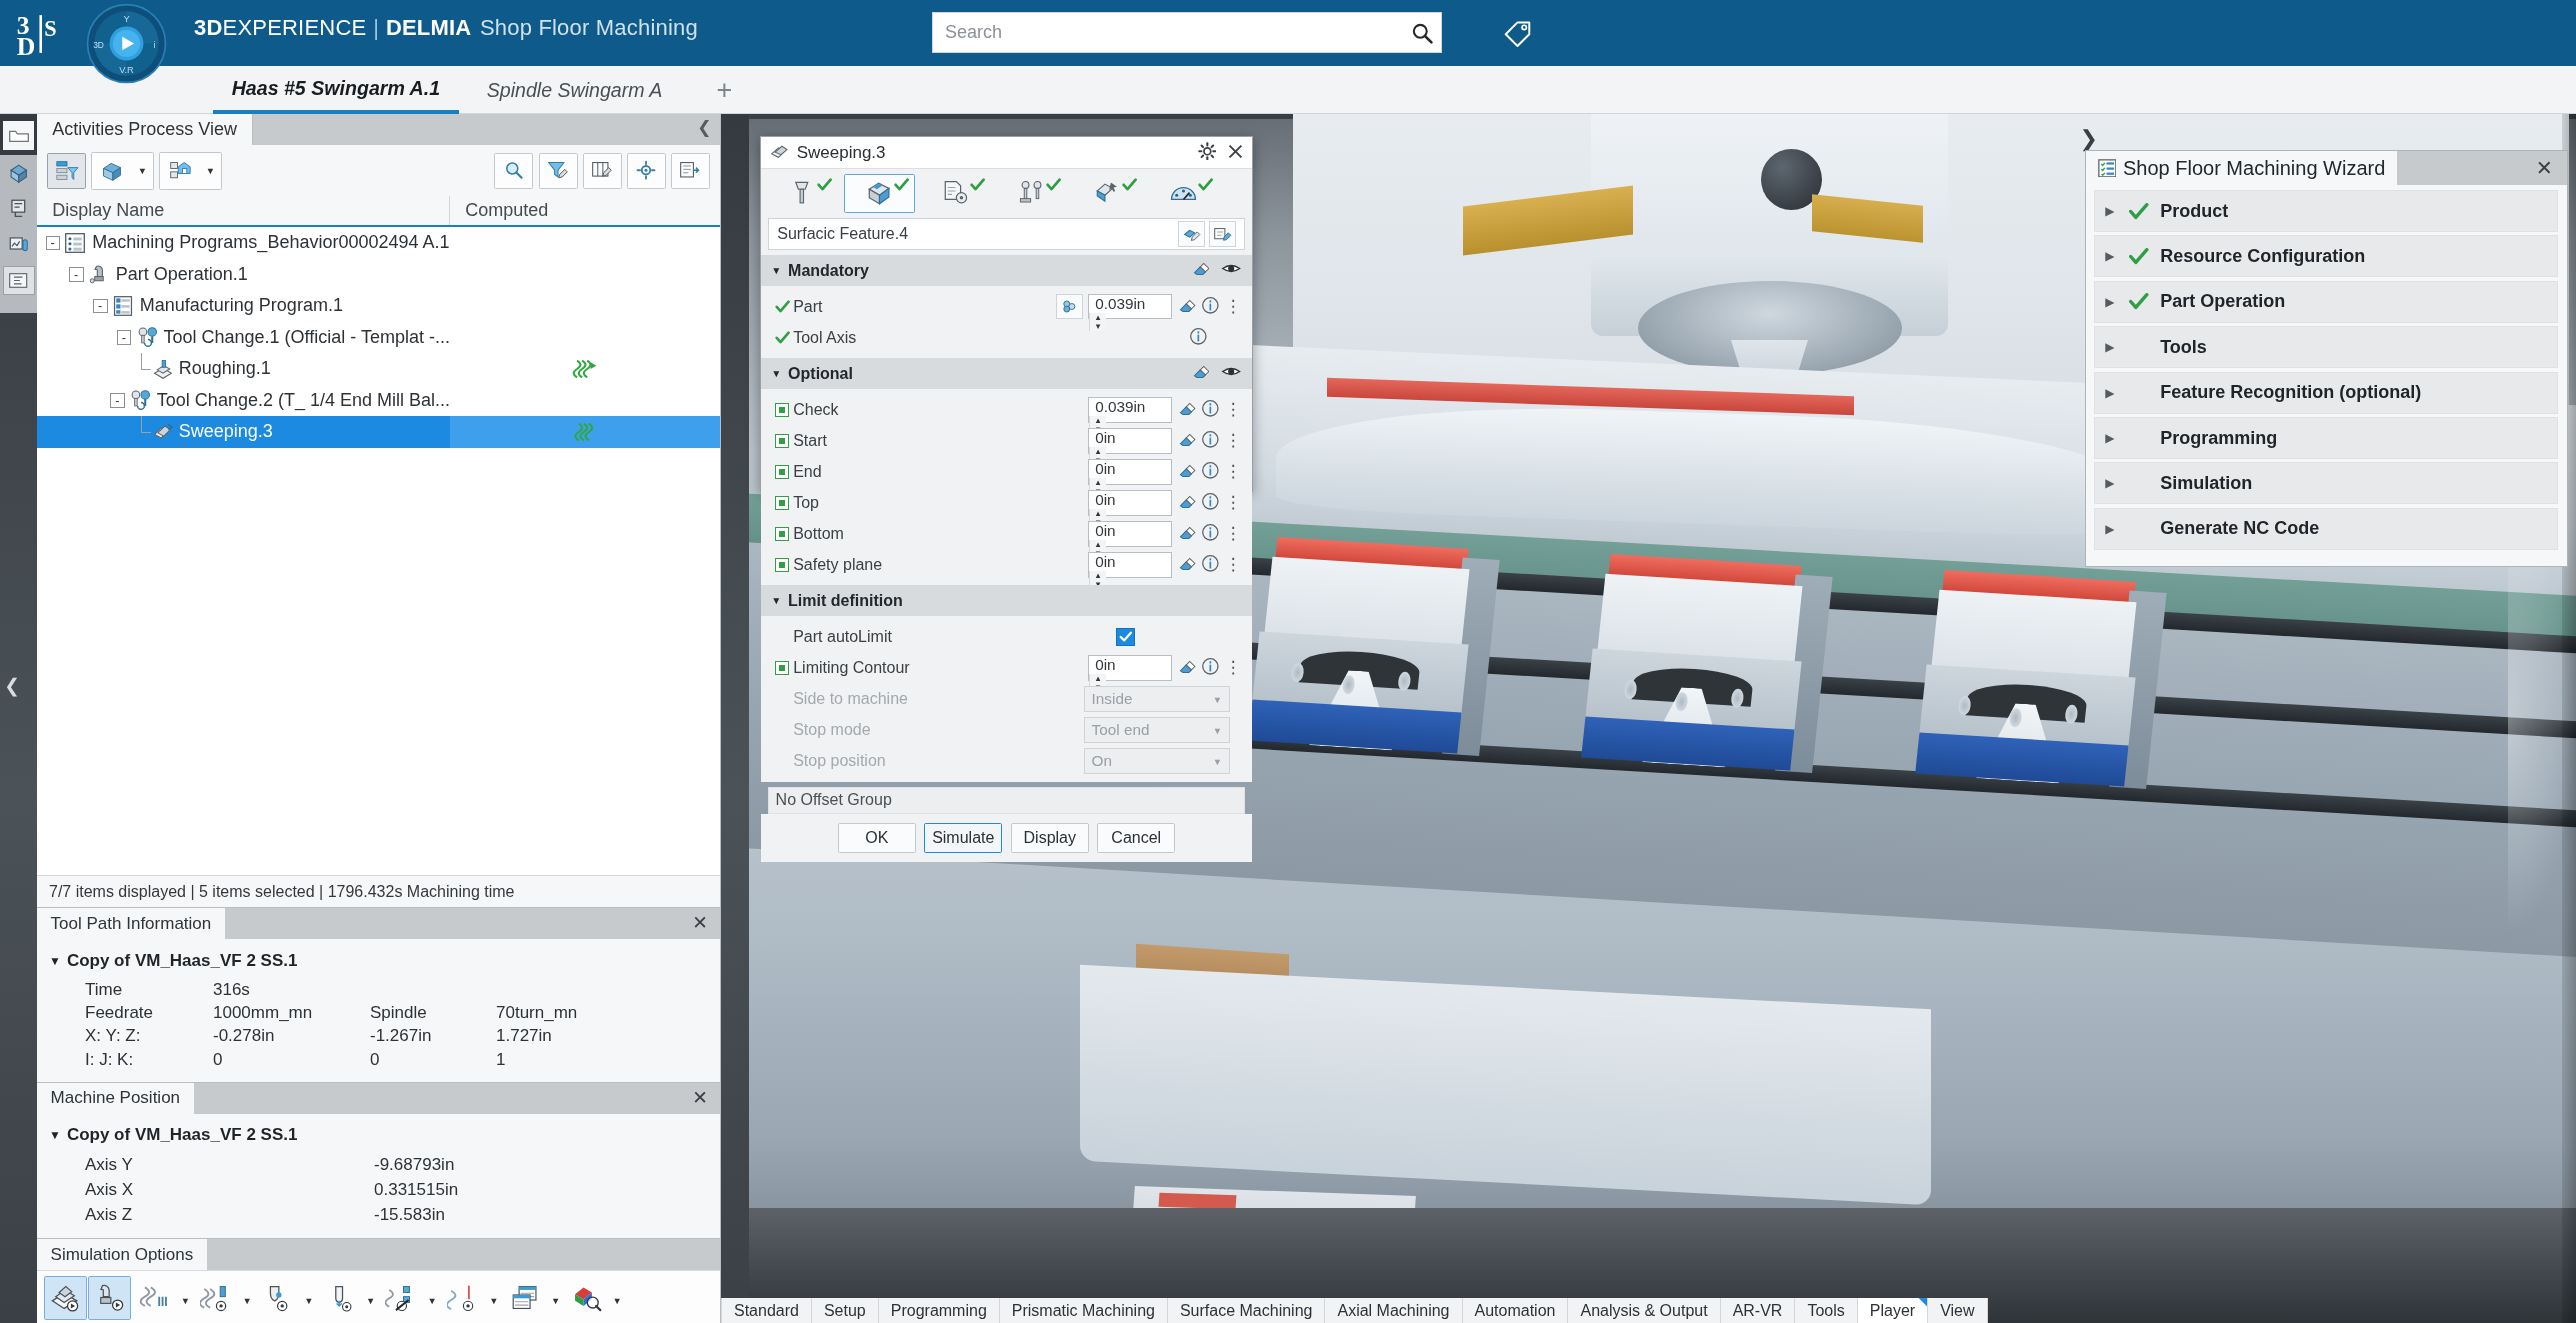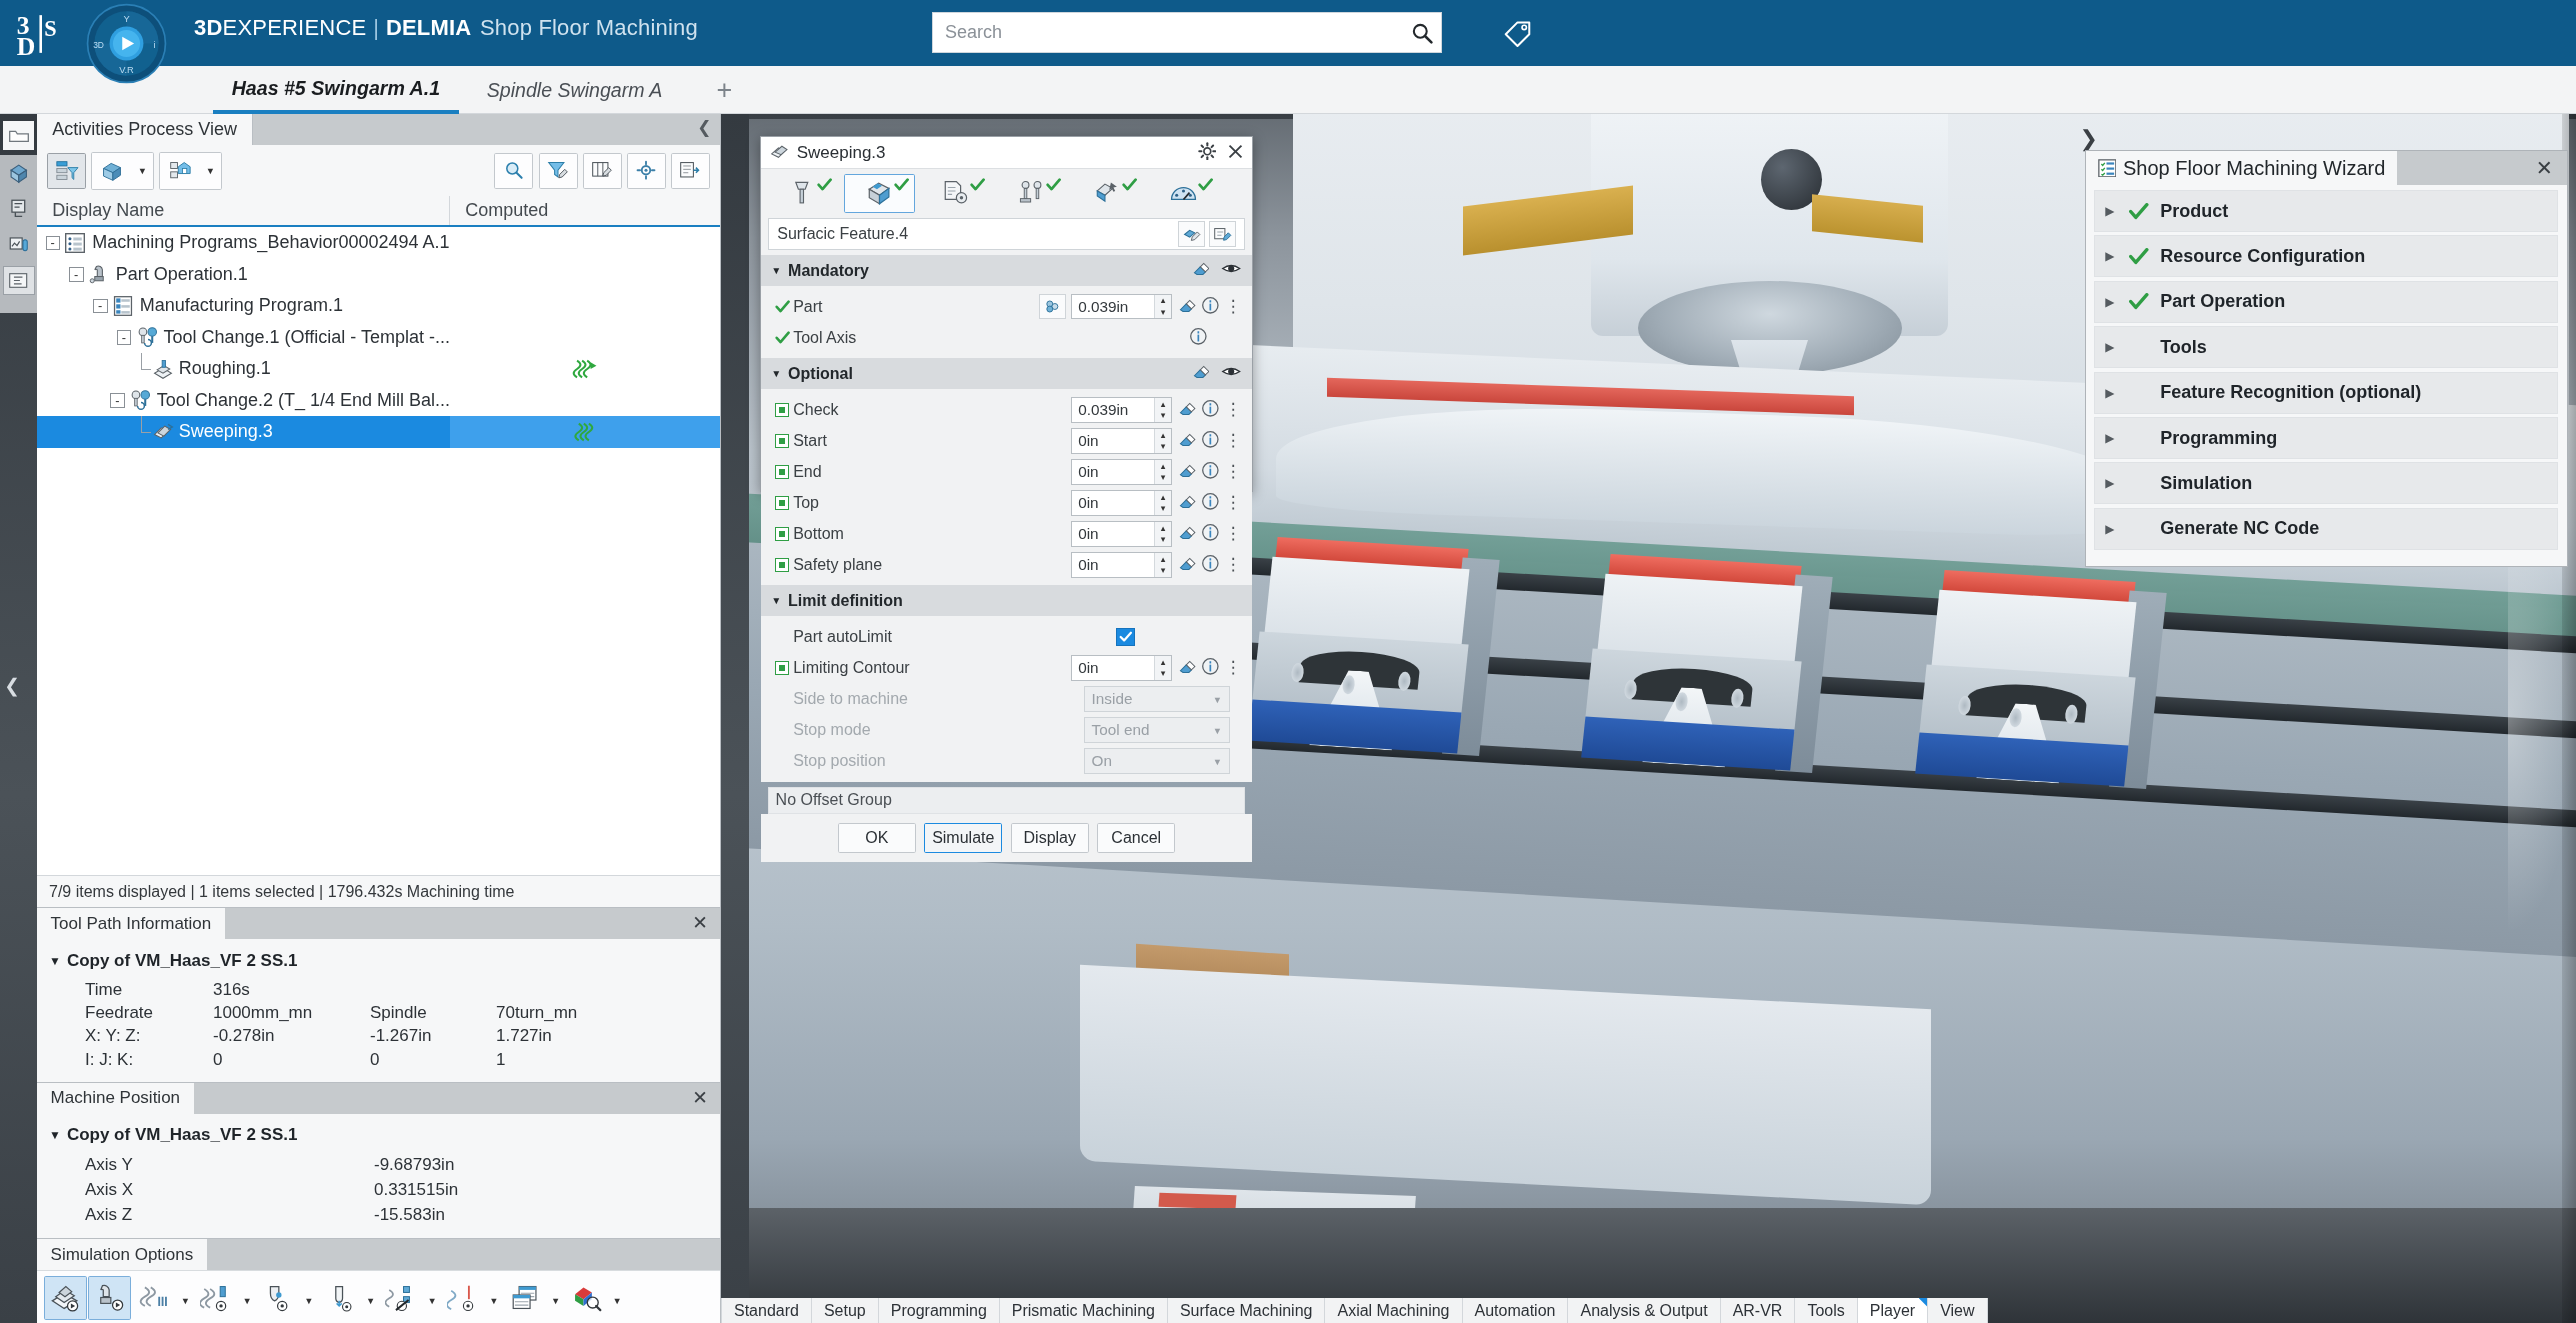--- a/index.html
+++ b/index.html
@@ -328,21 +328,21 @@
     font-size:16px; font-weight:bold; color:#22272b; flex:none;
   }
   .sec-header .caret { margin-right:6.8px; font-size:10.2px; }
   .sec-header .sh-icons { margin-left:auto; display:flex; gap:12px; align-items:center; }
   .sec-body { background:#f1f2f3; padding:5.1px 0; flex:none; }
   .frow { height:31px; display:flex; align-items:center; padding:0 10.2px; }
   .frow .mark { width:22px; display:flex; align-items:center; justify-content:center; flex:none; }
   .frow .flbl { font-size:16px; color:#3b4044; flex:none; }
   .frow .fctl { margin-left:auto; display:flex; align-items:center; gap:5.1px; }
   .numfield {
-    display:flex; align-items:stretch; border:0.9px solid #b8bec3; background:#fff; height:25.5px;
+    display:flex; align-items:stretch; border:0.9px solid #b8bec3; background:#fff; height:25.5px;flex-direction:column;
   }
   .numfield .nv { width:82px; padding:0 6px; font-size:15.3px; color:#33383c;
     display:flex; align-items:center; }
   .numfield .spin { width:17px; border-left:0.9px solid #d4d9dd; background:#f2f4f6;
     display:flex; flex-direction:column; }
   .numfield .spin div { flex:1; display:flex; align-items:center; justify-content:center;
     font-size:7.7px; color:#333; cursor:pointer; }
   .selfield {
     width:146px; height:25.5px; border:0.9px solid #cfd4d8; background:#eceef0;
     display:flex; align-items:center; padding:0 6.8px; font-size:15.3px; color:#9aa0a6;
@@ -813,21 +813,21 @@
             <path d="M8 4 q8 5 0 10 q-8 5 0 10" fill="none" stroke="#2fa83f" stroke-width="2.4"></path>
             <path d="M14 4 q8 5 0 10 q-8 5 0 10" fill="none" stroke="#2fa83f" stroke-width="2.4"></path>
             <path d="M20 4 q8 5 0 10 q-8 5 0 10" fill="none" stroke="#2fa83f" stroke-width="2.4"></path>
           </svg>
         </div>
       </div>
 
     </div>
 
     <div class="status-strip">
-      <span>7/9 items displayed | 1 items selected | 1796.432s Machining time</span>
+      <span>7/7 items displayed | 5 items selected | 1796.432s Machining time</span>
     </div>
 
     <div class="sub-panel">
       <div class="sub-tabbar">
         <div class="sub-tab">
           <span>Tool Path Information</span>
         </div>
         <div class="sub-close">✕</div>
       </div>
       <div class="sub-body">

